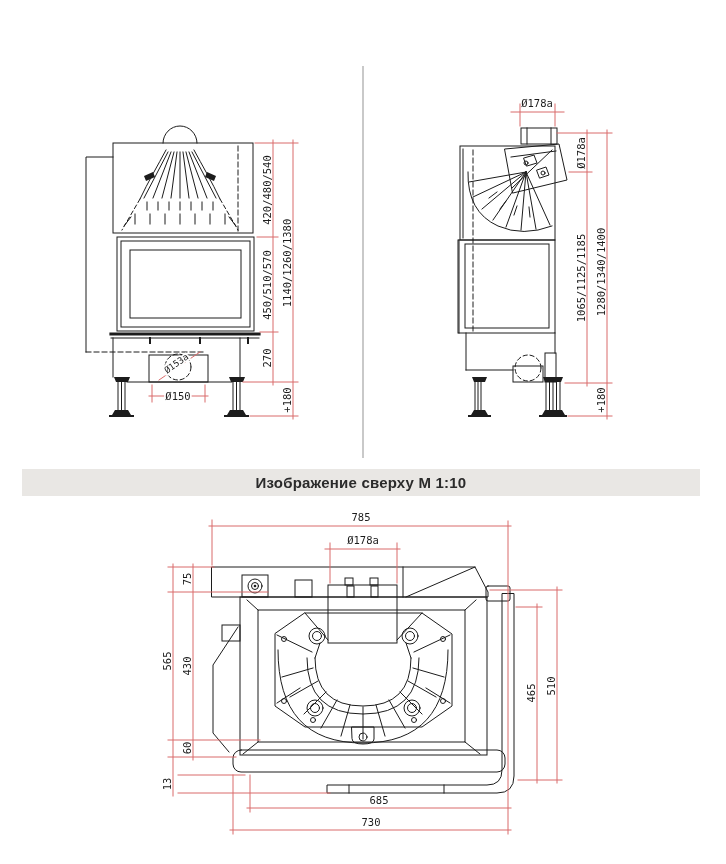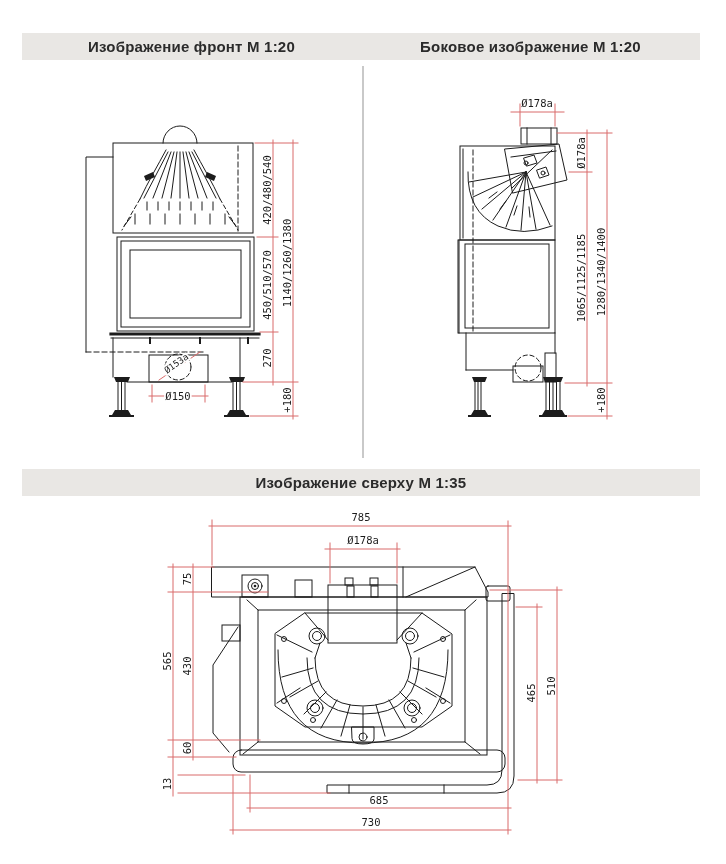--- a/index.html
+++ b/index.html
@@ -20,24 +20,20 @@
   .r{stroke:var(--dim,#d96a6a);fill:none;stroke-width:1;stroke-linecap:square;}
   .t{font-family:"DejaVu Sans Mono",monospace;font-size:10.5px;fill:var(--ink,#1c1c1c);stroke:none;}
   .ts{font-size:9px;}
   .halo{paint-order:stroke;stroke:#fff;stroke-width:3.5px;}
 </style>
 </head>
 <body>
 
 <div class="page">
 
-  <div class="hdr" style="top:33px;">
-    <div class="hdr-cell">Изображение фронт М 1:20</div>
-    <div class="hdr-cell">Боковое изображение М 1:20</div>
-  </div>
 
   <div class="divider"></div>
 
   <svg style="left:0;top:60px;" width="363" height="405" viewBox="0 60 363 405">
     <g>
 
       <path class="k" d="M113,157 H86 V352"></path>
       <path class="k dash" d="M86,352 H206"></path>
 
       <rect class="k" x="113" y="143" width="140" height="90"></rect>
@@ -208,21 +204,21 @@
       <line class="r" x1="607" y1="130" x2="607" y2="419"></line>
       <text class="t" x="537" y="107" text-anchor="middle">Ø178a</text>
       <text class="t" x="585" y="153" text-anchor="middle" transform="rotate(-90 585 153)">Ø178a</text>
       <text class="t" x="585" y="278" text-anchor="middle" transform="rotate(-90 585 278)">1065/1125/1185</text>
       <text class="t" x="605" y="272" text-anchor="middle" transform="rotate(-90 605 272)">1280/1340/1400</text>
       <text class="t" x="605" y="400" text-anchor="middle" transform="rotate(-90 605 400)">+180</text>
     </g>
   </svg>
 
   <div class="hdr" style="top:469px;">
-    <div class="hdr-cell">Изображение сверху М 1:35</div>
+    <div class="hdr-cell">Изображение сверху М 1:10</div>
   </div>
 
   <svg style="left:0;top:500px;" width="726" height="364" viewBox="0 500 726 364">
     <g>
 
       <path class="k" d="M212,567 H475 L488,592 V597 H212 Z"></path>
       <rect class="k" x="242" y="575" width="26" height="22"></rect>
       <circle class="k" cx="255" cy="586" r="7"></circle>
       <circle class="k" cx="255" cy="586" r="3.5"></circle>
       <circle class="kf" cx="255" cy="586" r="1.3"></circle>

